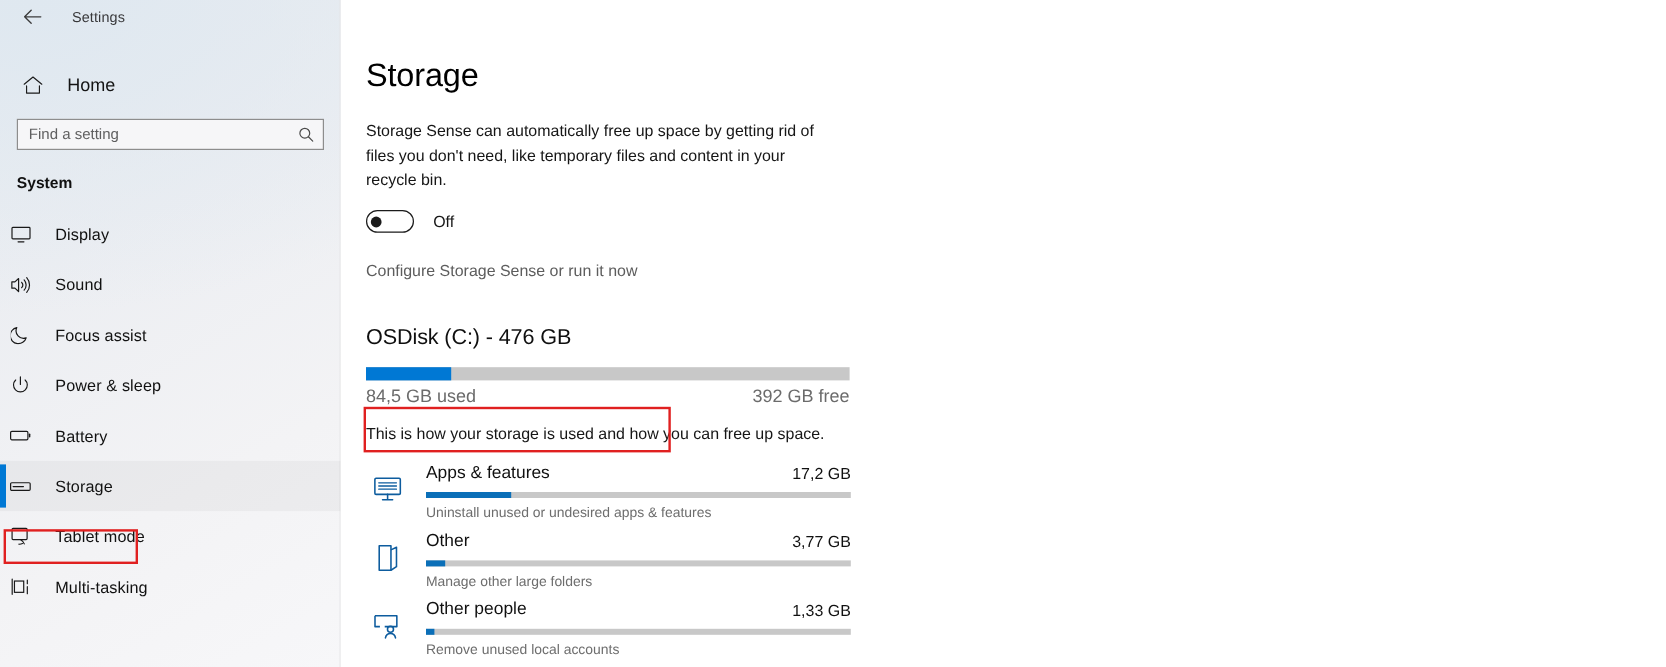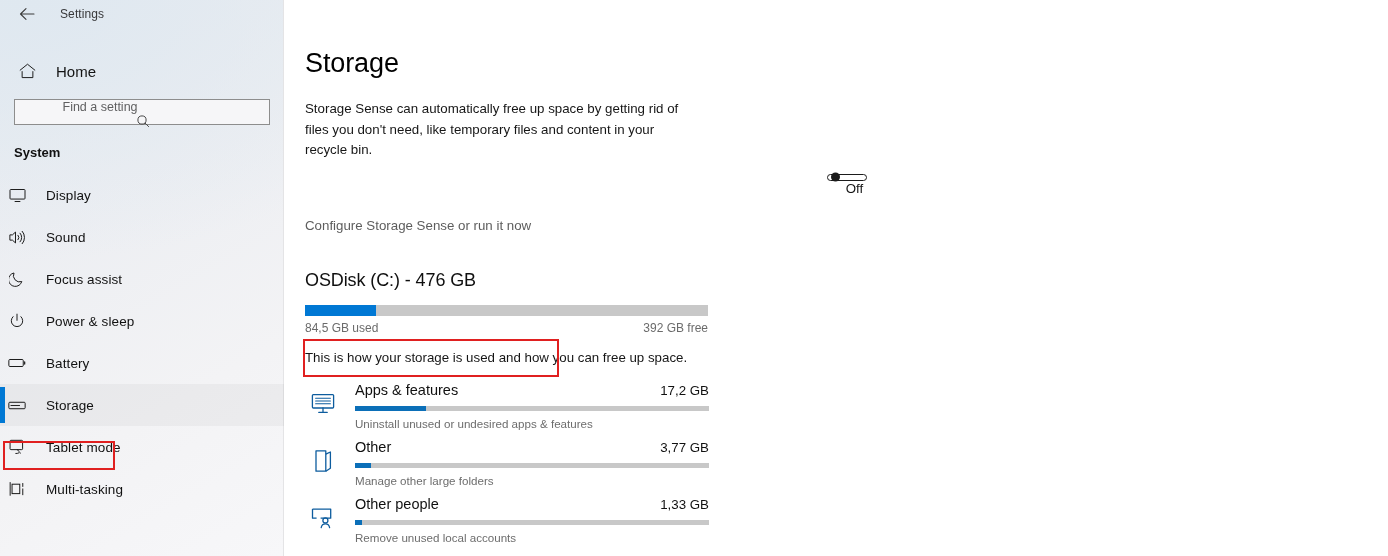--- a/index.html
+++ b/index.html
@@ -85,21 +85,20 @@
 
   .search-wrap {
     margin: 13px 14px 0 14px;
     height: 26px;
     border: 1px solid #8d8d8d;
     background: #f6f6f8;
     display: flex;
     align-items: center;
     padding: 0 7px 0 9px;
     box-sizing: border-box;
-    flex-direction: column;
   }
   .search-input {
     flex: 1;
     border: 0;
     outline: 0;
     background: transparent;
     font-family: "Liberation Sans", sans-serif;
     font-size: 12.5px;
     color: #1c1c1c;
     padding: 0;
@@ -182,21 +181,20 @@
     font-size: 13.3px;
     line-height: 20.5px;
     color: #161616;
   }
 
   .toggle-row {
     margin-top: 11px;
     display: flex;
     align-items: center;
     height: 22px;
-    flex-direction: column;
   }
   .switch {
     width: 40px;
     height: 19px;
     border-radius: 10px;
     border: 1.6px solid #1b1b1b;
     background: #ffffff;
     position: relative;
     box-sizing: border-box;
   }
@@ -250,21 +248,21 @@
   .disk-bar .fill {
     position: absolute;
     left: 0; top: 0; bottom: 0;
     background: #0078d4;
   }
   .disk-legend {
     width: 403px;
     margin-top: 5px;
     display: flex;
     justify-content: space-between;
-    font-size: 12px;
+    font-size: 15px;
     color: #6b6b6b;
   }
 
   .disk-note {
     margin-top: 15px;
     font-size: 13.3px;
     color: #161616;
   }
 
   

